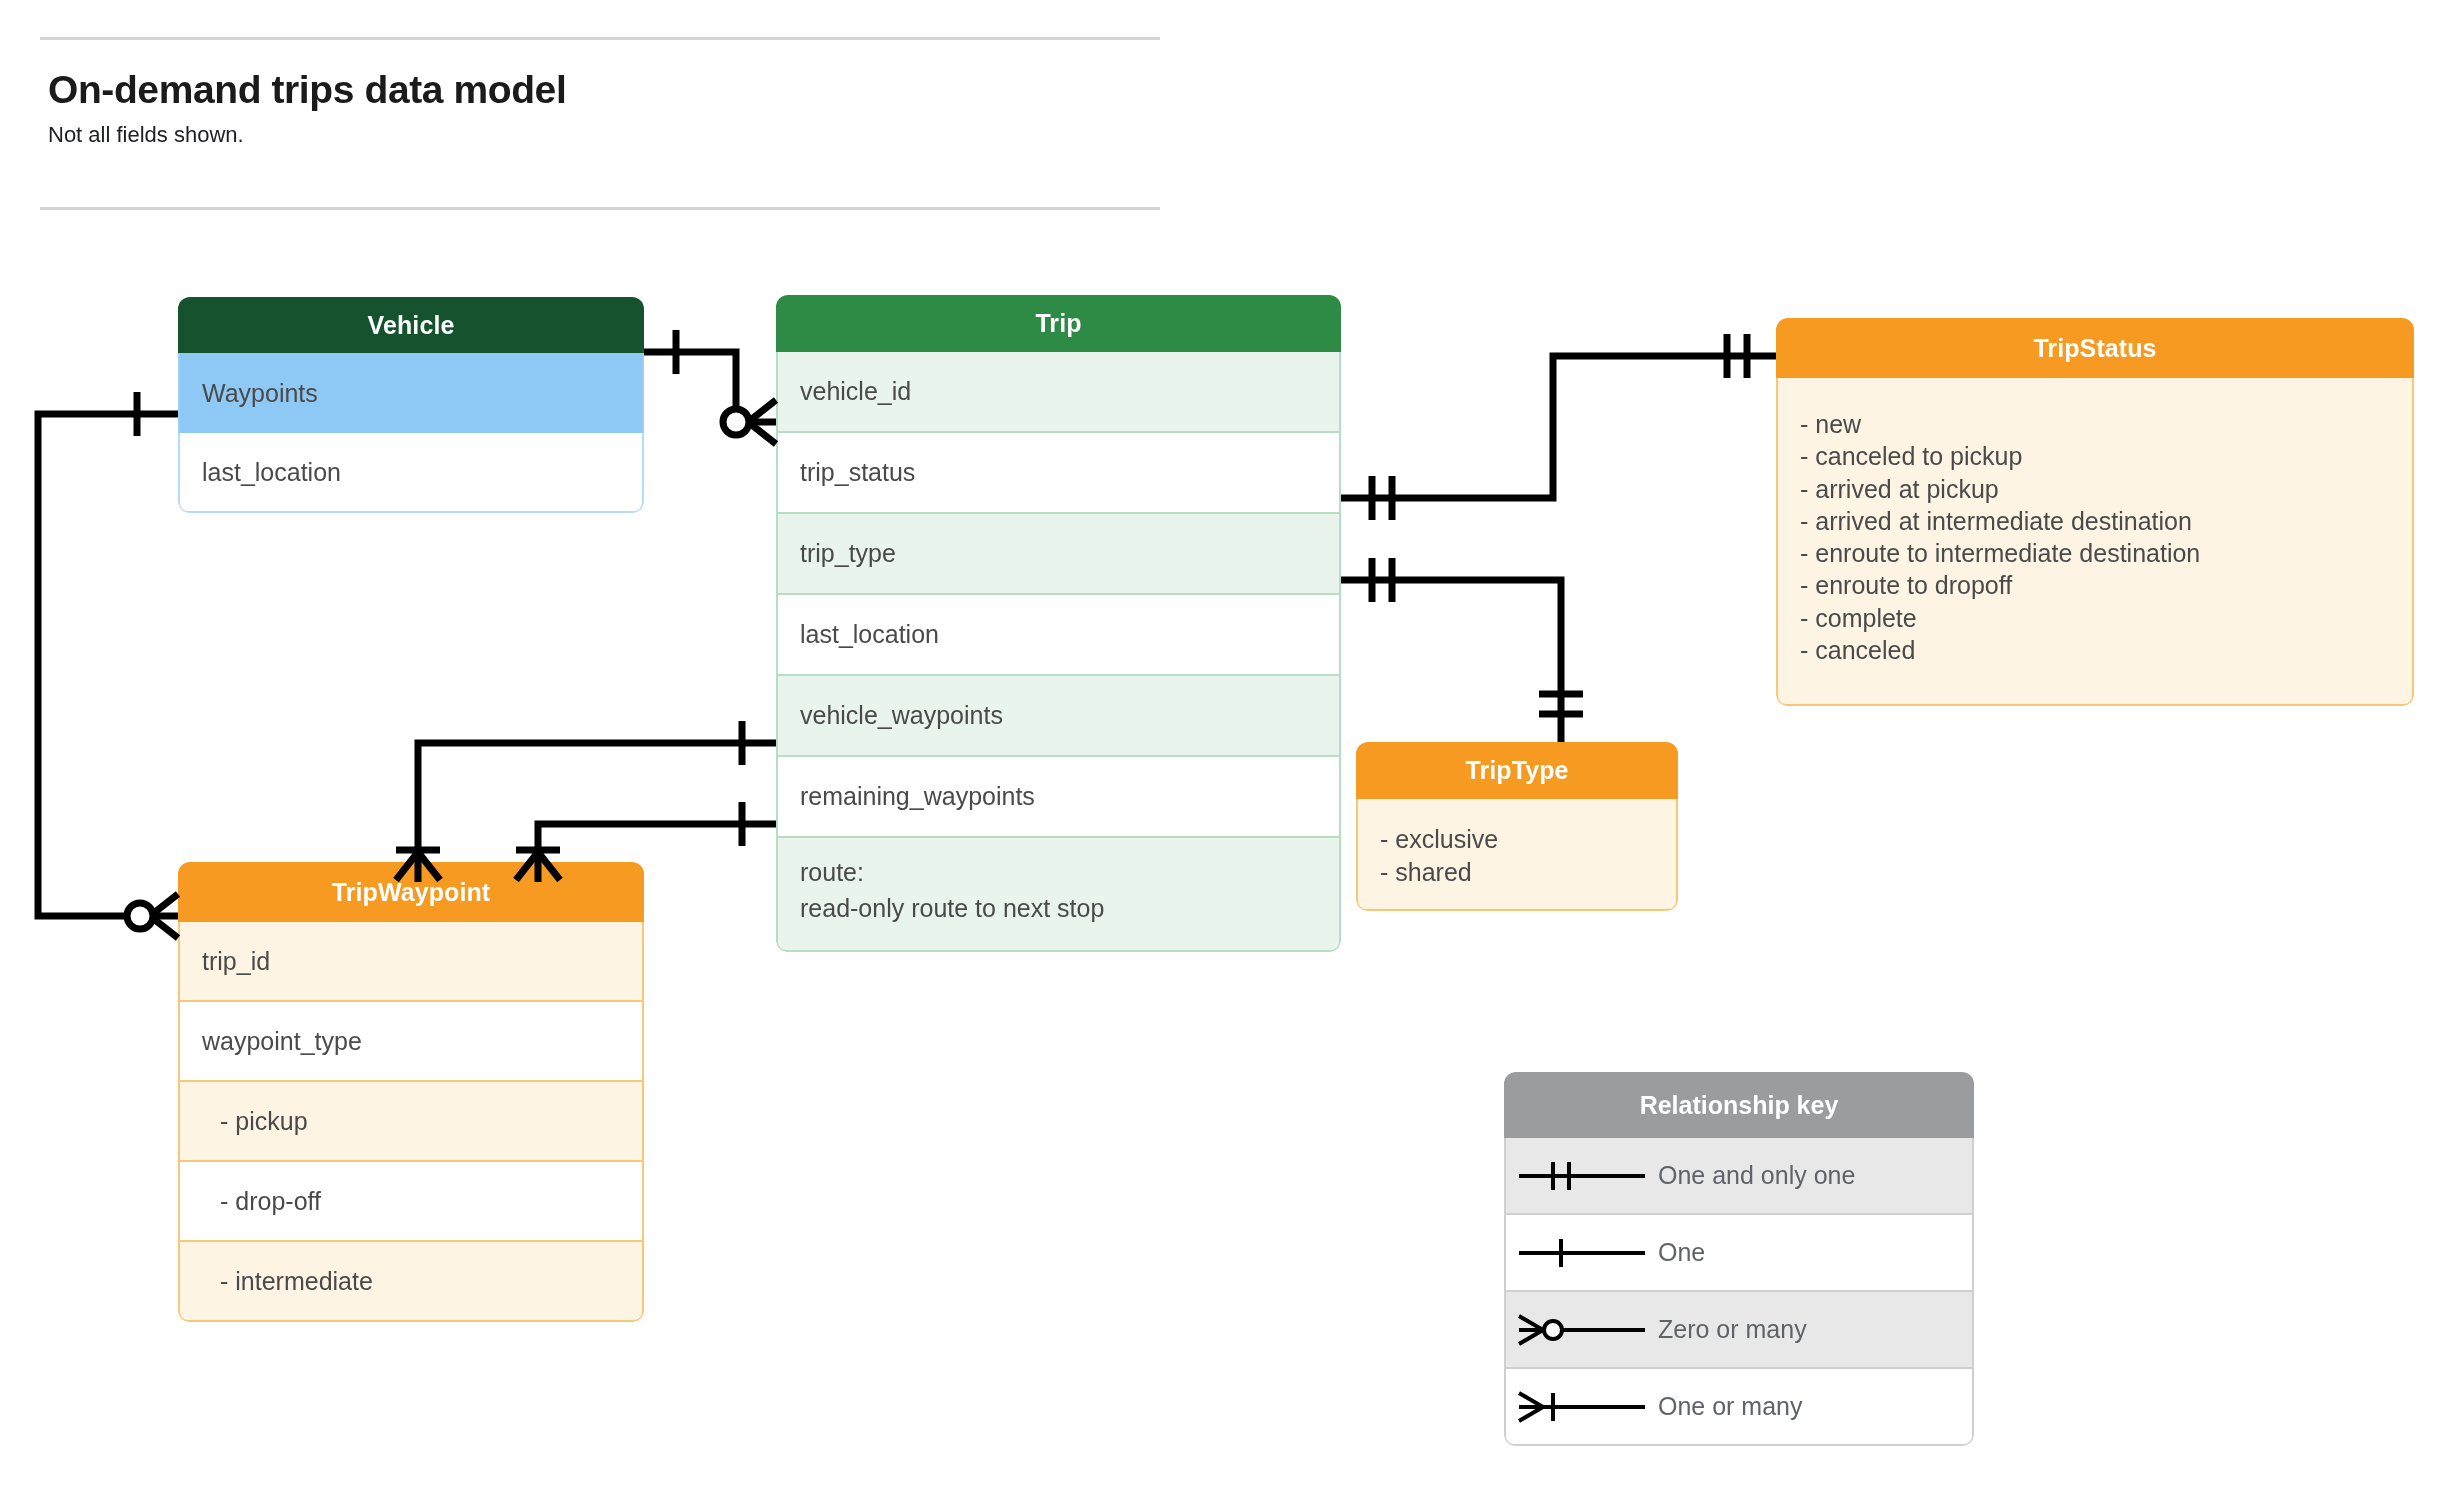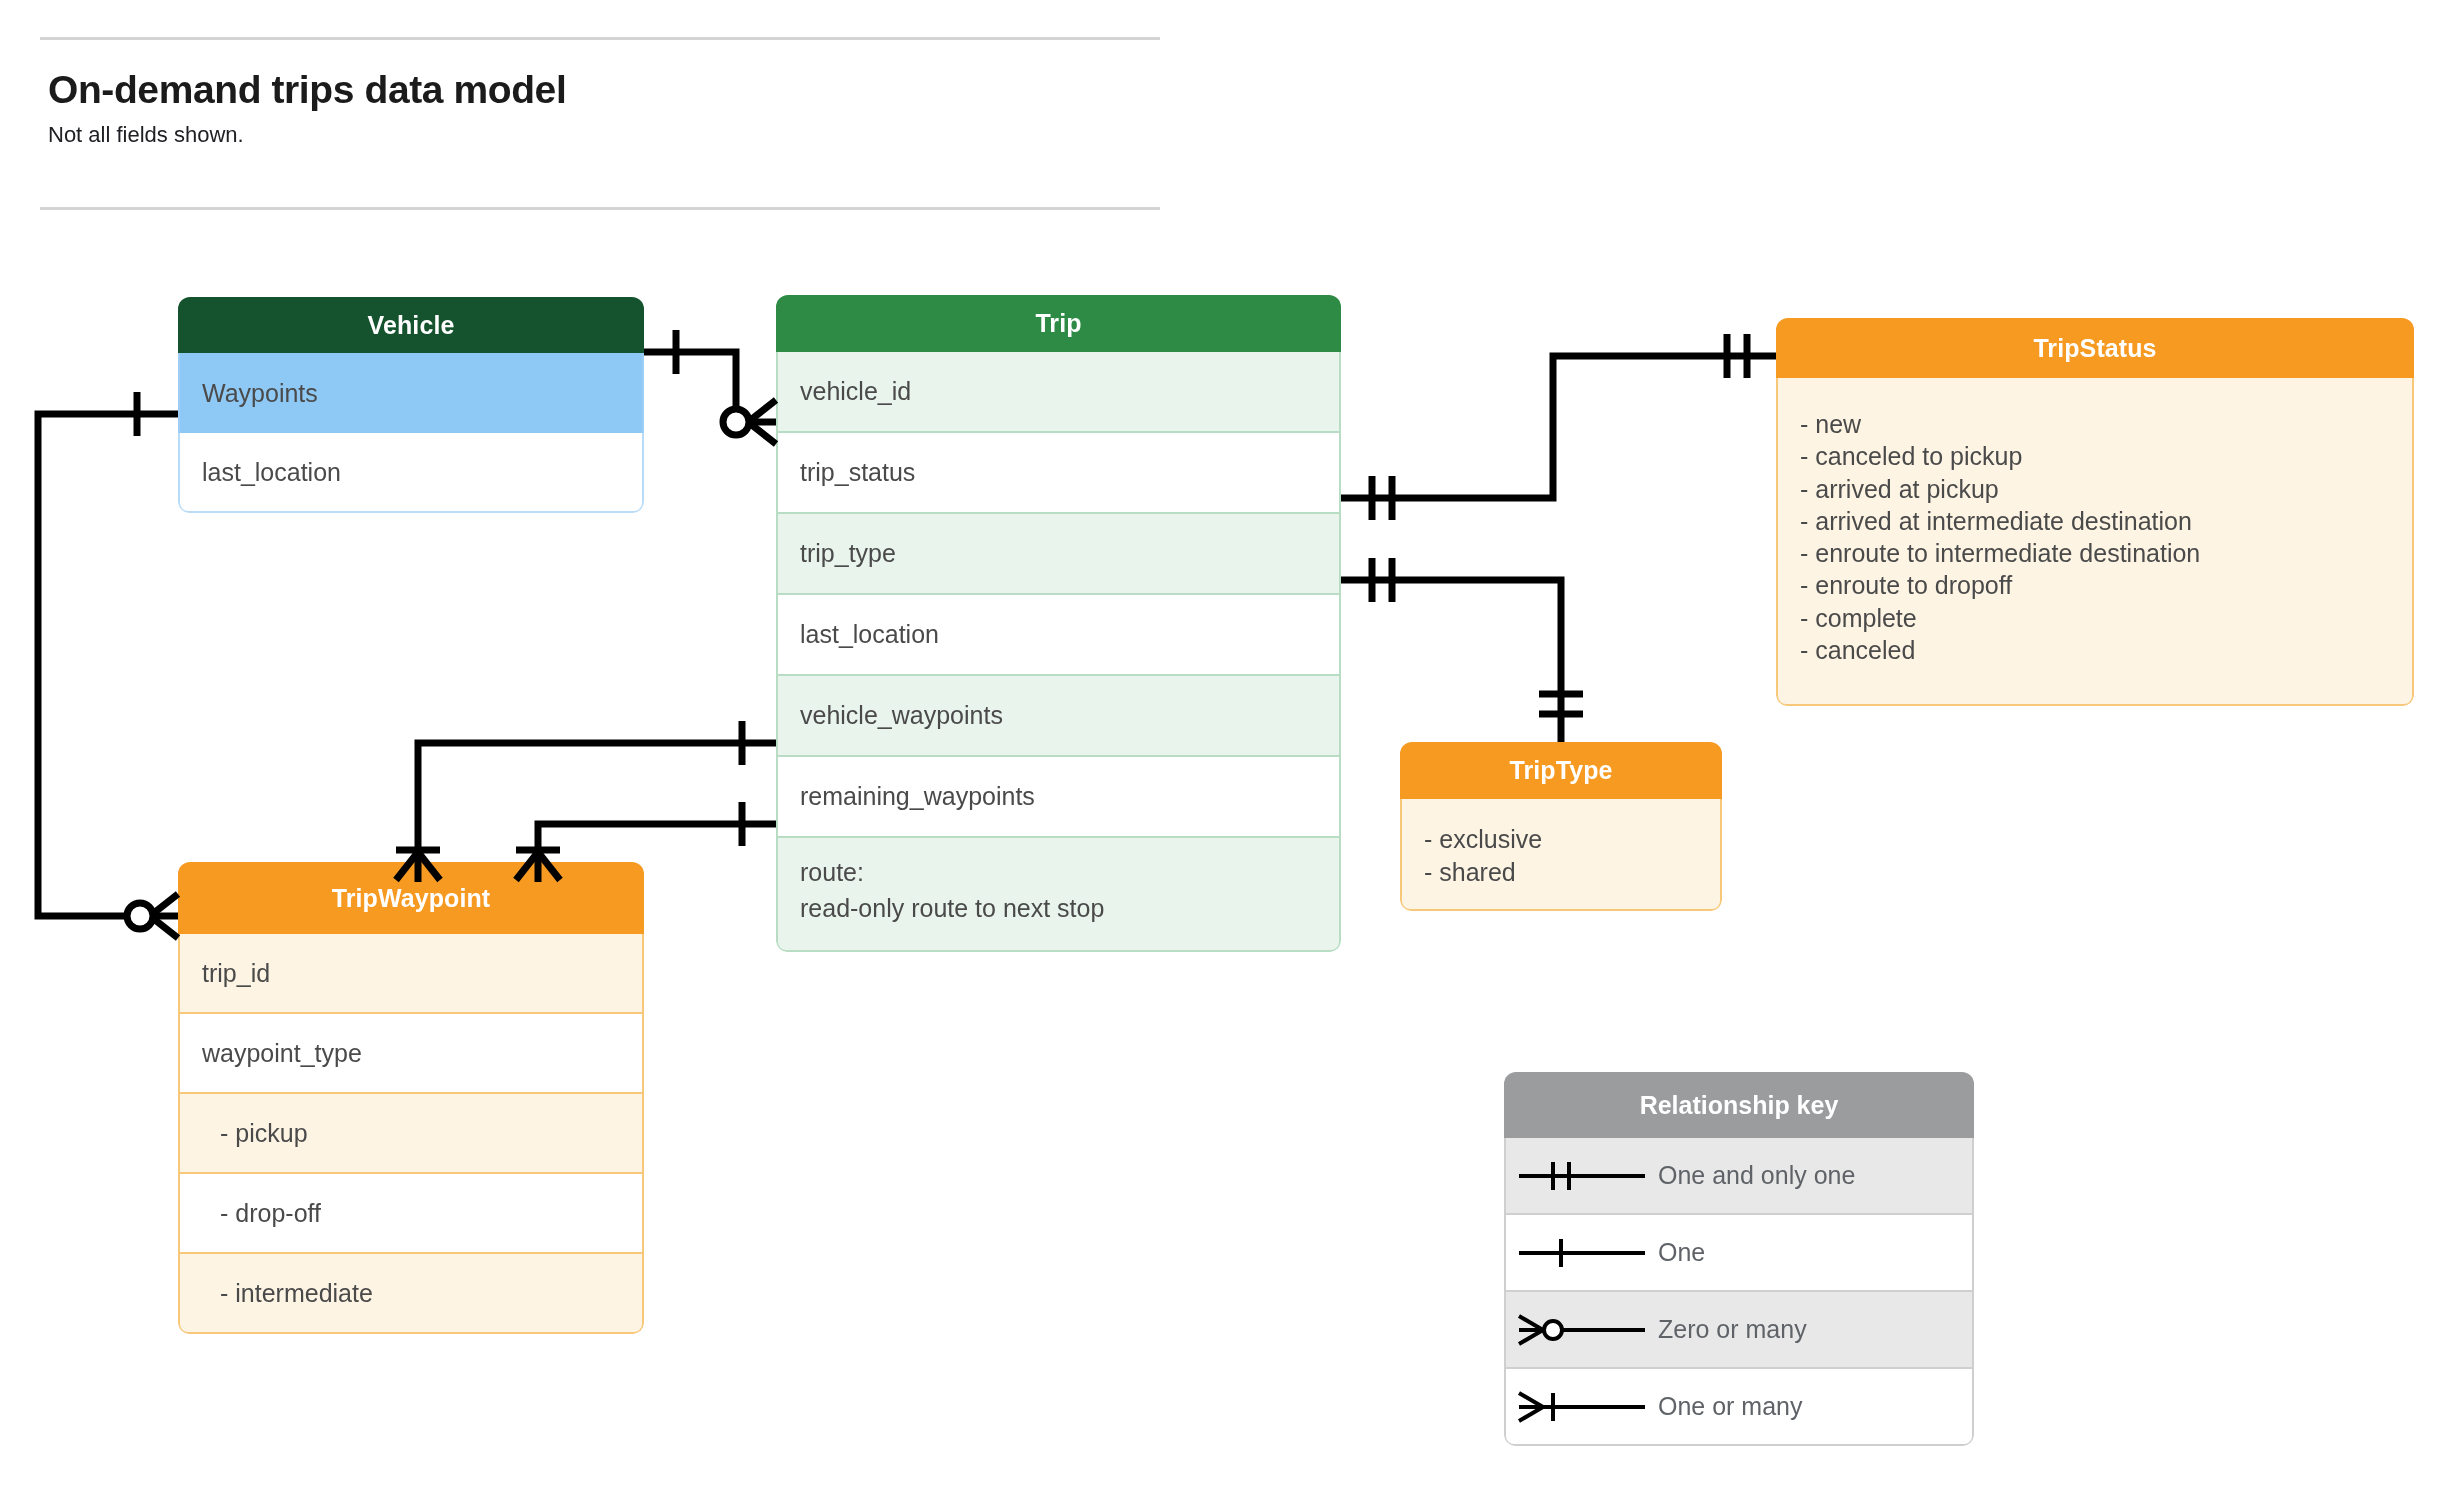--- a/index.html
+++ b/index.html
@@ -108,36 +108,36 @@
     border: 2px solid #f7c87a;
     border-top: none;
     border-radius: 0 0 10px 10px;
     padding: 30px 0 38px 22px;
     font-size: 25px;
     color: #4a4a4a;
     line-height: 1.29;
   }
 
   
-  #ent-triptype { left: 1400px; top: 742px; width: 322px; }
+  #ent-triptype { left: 1356px; top: 742px; width: 322px; }
   #ent-triptype .ent-header { height: 57px; background: #f79a21; }
   #ent-triptype .body {
     background: #fdf4e4;
     border: 2px solid #f7c87a;
     border-top: none;
     border-radius: 0 0 10px 10px;
     padding: 24px 0 20px 22px;
     font-size: 25px;
     color: #4a4a4a;
     line-height: 1.32;
   }
 
   
   #ent-tripwaypoint { left: 178px; top: 862px; width: 466px; }
-  #ent-tripwaypoint .ent-header { height: 72px; background: #f79a21; }
+  #ent-tripwaypoint .ent-header { height: 60px; background: #f79a21; }
   #ent-tripwaypoint .row { height: 80px; border-left: 2px solid #f7c87a; border-right: 2px solid #f7c87a; border-bottom: 2px solid #f7c87a; }
   #ent-tripwaypoint .row.r-alt { background: #fdf4e4; }
   #ent-tripwaypoint .row.r-plain { background: #ffffff; }
   #ent-tripwaypoint .row.indent { padding-left: 40px; }
   #ent-tripwaypoint .row.last { border-radius: 0 0 10px 10px; }
 
   
   #legend {
     position: absolute;
     left: 1504px;

